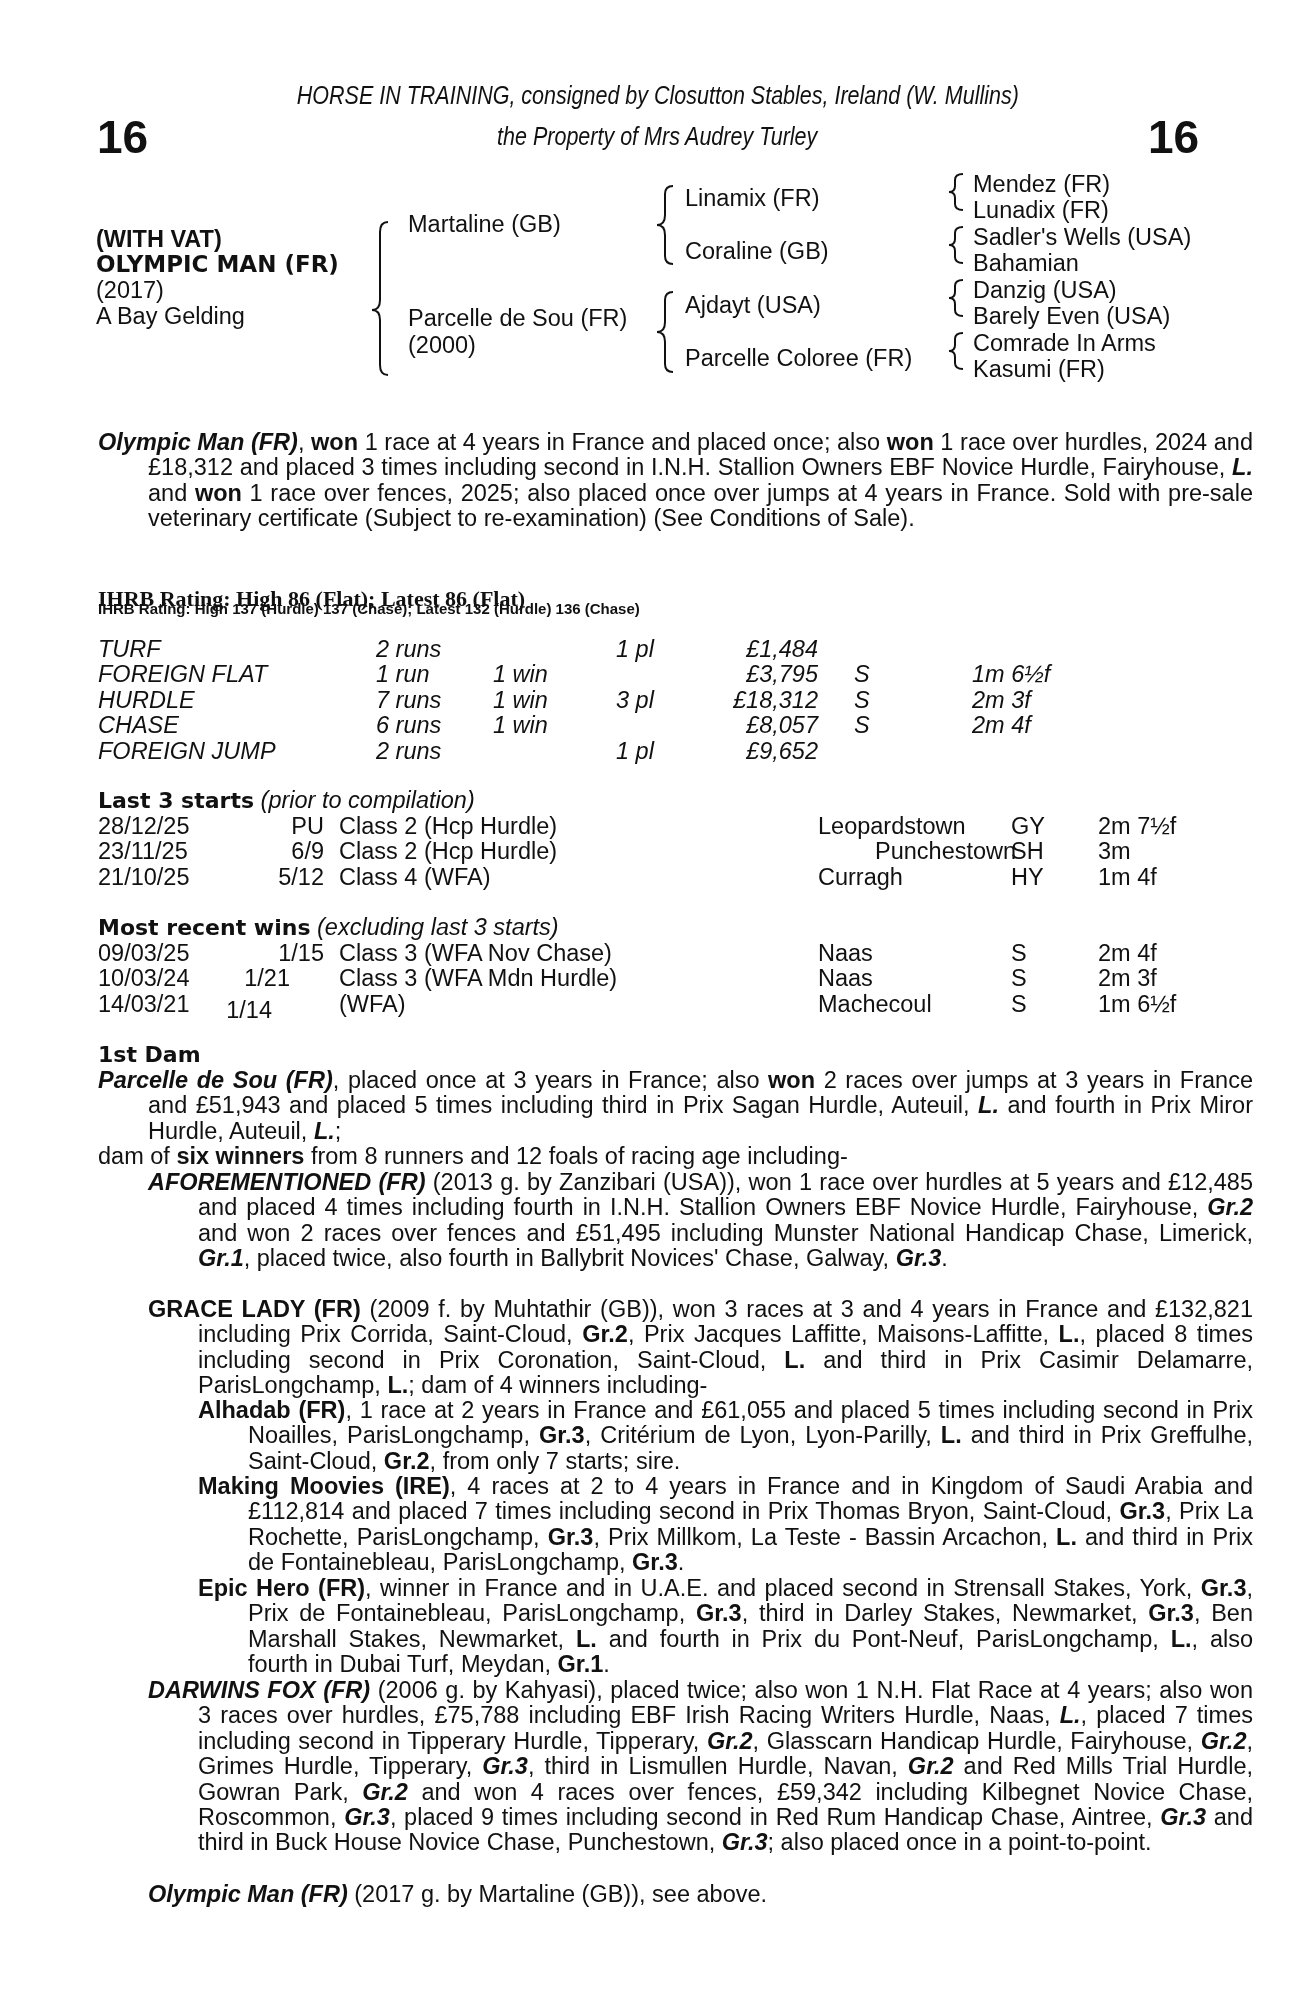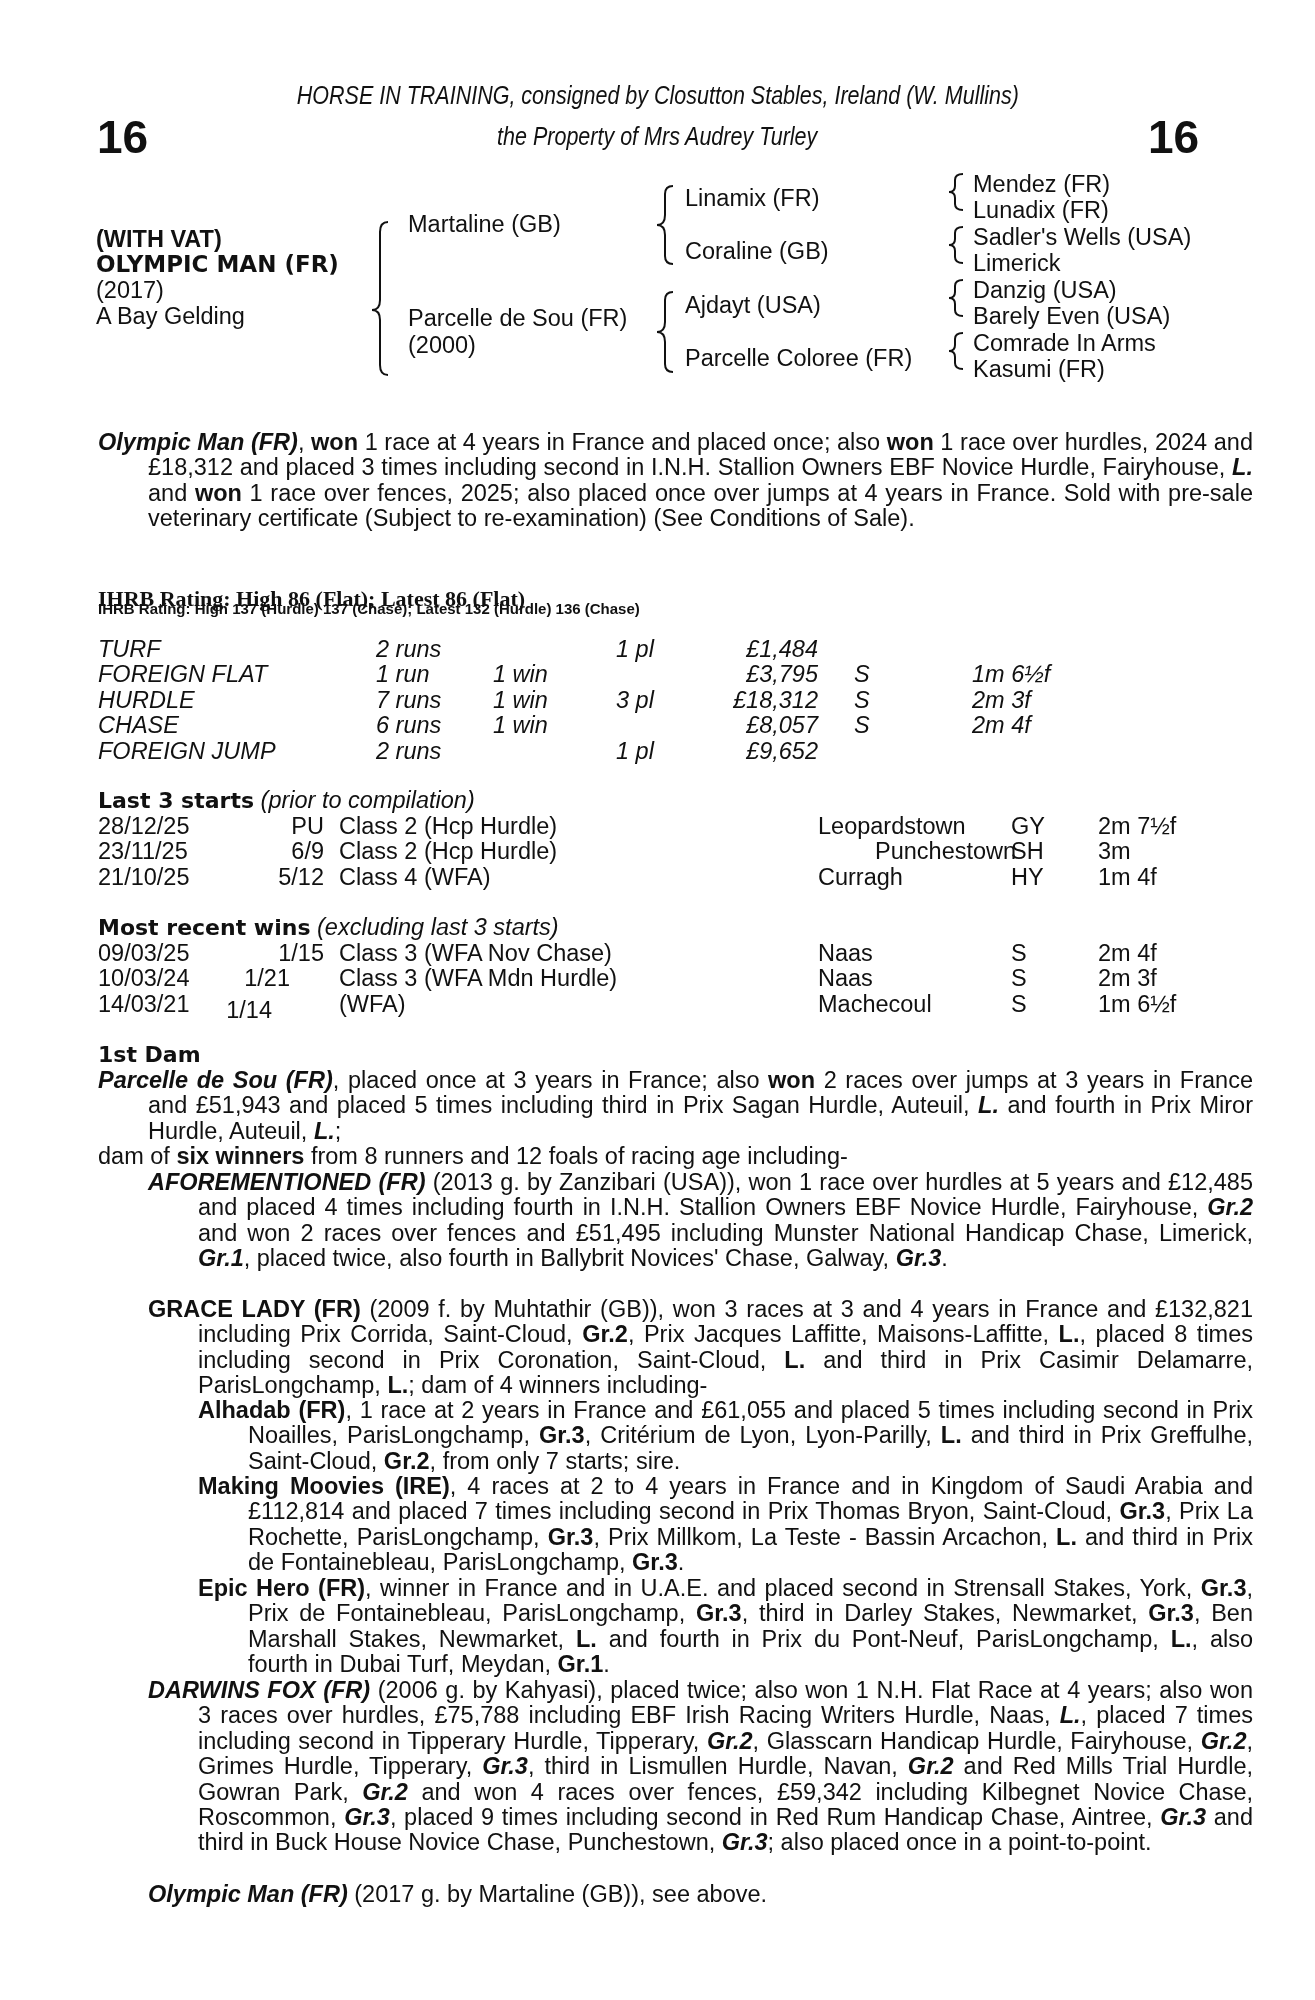--- a/index.html
+++ b/index.html
@@ -58,21 +58,21 @@
 <div class="abs ped" style="left:408px; top:333px;">(2000)</div>
 
 <div class="abs ped" style="left:685px; top:186px;">Linamix (FR)</div>
 <div class="abs ped" style="left:685px; top:239px;">Coraline (GB)</div>
 <div class="abs ped" style="left:685px; top:293px;">Ajdayt (USA)</div>
 <div class="abs ped" style="left:685px; top:346px;">Parcelle Coloree (FR)</div>
 
 <div class="abs ped" style="left:973px; top:172px;">Mendez (FR)</div>
 <div class="abs ped" style="left:973px; top:198px;">Lunadix (FR)</div>
 <div class="abs ped" style="left:973px; top:225px;">Sadler's Wells (USA)</div>
-<div class="abs ped" style="left:973px; top:251px;">Limerick</div>
+<div class="abs ped" style="left:973px; top:251px;">Bahamian</div>
 <div class="abs ped" style="left:973px; top:278px;">Danzig (USA)</div>
 <div class="abs ped" style="left:973px; top:304px;">Barely Even (USA)</div>
 <div class="abs ped" style="left:973px; top:331px;">Comrade In Arms</div>
 <div class="abs ped" style="left:973px; top:357px;">Kasumi (FR)</div>
 
 <div class="abs para hang" style="left:98px; top:430px; width:1105px;"><span class="bi">Olympic Man (FR)</span>, <span class="bold">won</span><span> 1 race at 4 years in France and placed once; also </span><span class="bold">won</span><span> 1 race over hurdles, 2024 and £18,312 and placed 3 times including second in I.N.H. Stallion Owners EBF Novice Hurdle, Fairyhouse, </span><span class="bi">L.</span><span> and </span><span class="bold">won</span><span> 1 race over fences, 2025; also placed once over jumps at 4 years in France. Sold with pre-sale veterinary certificate (Subject to re-examination) (See Conditions of Sale).</span></div>
 
 <div class="abs bold ped" style="left:98px; top:586px; font-family:Liberation Serif, serif; font-size:22px;">IHRB Rating: High 86 (Flat); Latest 86 (Flat)</div>
 <div class="abs bold ped" style="left:98px; top:596px; font-family:Liberation Sans, sans-serif; font-size:15px;">IHRB Rating: High 137 (Hurdle) 137 (Chase); Latest 132 (Hurdle) 136 (Chase)</div>
 

